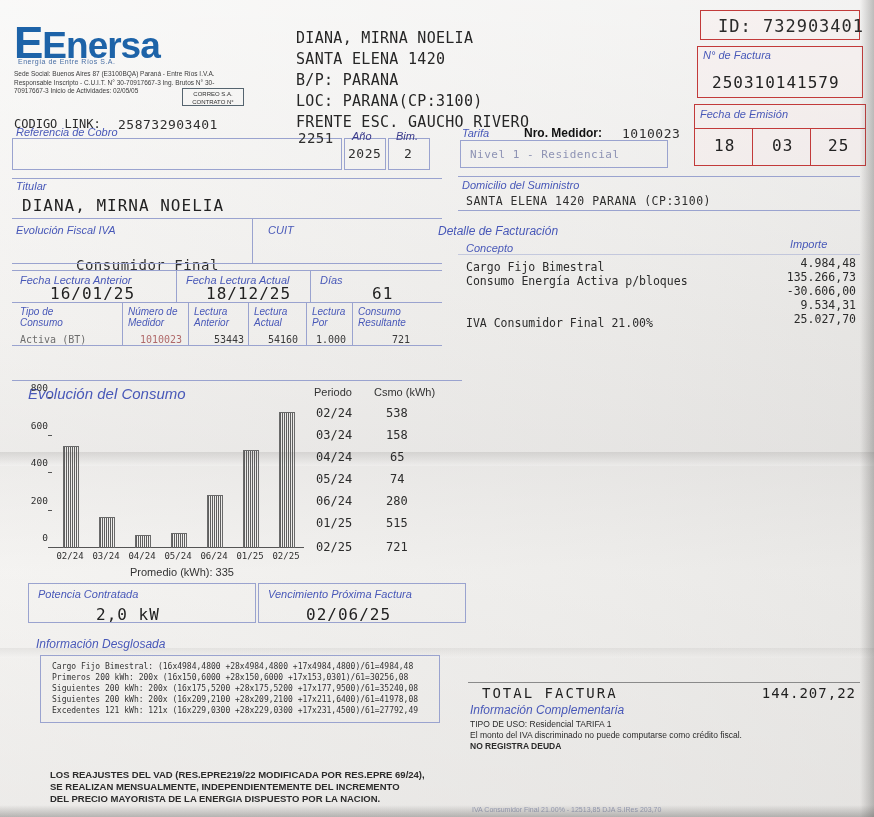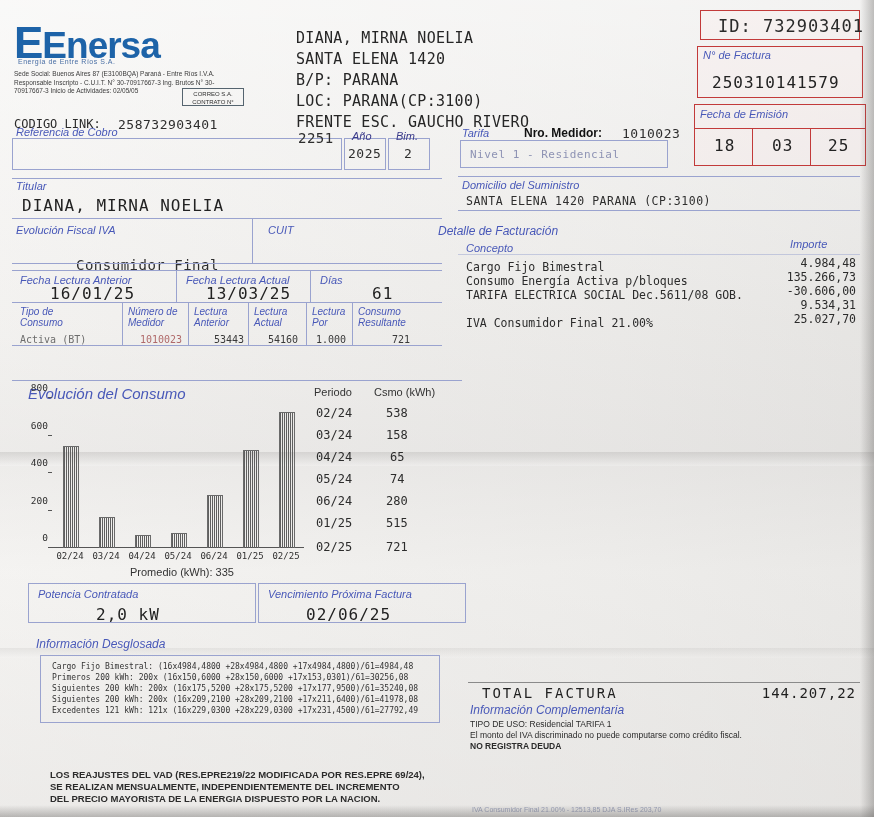--- a/index.html
+++ b/index.html
@@ -384,36 +384,35 @@
   <div class="lbl" style="left:466px; top:242px;">Concepto</div>
   <div class="lbl" style="left:790px; top:238px;">Importe</div>
   <div class="hr" style="left:458px; top:254px; width:402px; opacity:.5;"></div>
 
   <div class="detail-line" style="left:466px; top:260px;">Cargo Fijo Bimestral</div>
   <div class="detail-amt" style="left:700px; top:256px; width:156px;">4.984,48</div>
 
   <div class="detail-line" style="left:466px; top:274px;">Consumo Energía Activa p/bloques</div>
   <div class="detail-amt" style="left:700px; top:270px; width:156px;">135.266,73</div>
 
-  <div class="detail-line" style="left:466px; top:288px;">TARIFA ELECTRICA SOCIAL Dec.5611/08 GOB.</div>
   <div class="detail-amt" style="left:700px; top:284px; width:156px;">-30.606,00</div>
 
   <div class="detail-amt" style="left:700px; top:298px; width:156px;">9.534,31</div>
 
   <div class="detail-line" style="left:466px; top:316px;">IVA Consumidor Final 21.00%</div>
   <div class="detail-amt" style="left:700px; top:312px; width:156px;">25.027,70</div>
 
   <div class="hr" style="left:12px; top:270px; width:430px;"></div>
   <div class="lbl" style="left:20px; top:274px;">Fecha Lectura Anterior</div>
   <div class="vr" style="left:176px; top:270px; height:32px;"></div>
   <div class="lbl" style="left:186px; top:274px;">Fecha Lectura Actual</div>
   <div class="vr" style="left:310px; top:270px; height:32px;"></div>
   <div class="lbl" style="left:320px; top:274px;">Días</div>
   <div class="val-lg" style="left:50px; top:284px;">16/01/25</div>
-  <div class="val-lg" style="left:206px; top:284px;">13/03/25</div>
+  <div class="val-lg" style="left:206px; top:284px;">18/12/25</div>
   <div class="val-lg" style="left:372px; top:284px;">61</div>
   <div class="hr" style="left:12px; top:302px; width:430px;"></div>
 
   <div class="table-head" style="left:20px; top:306px;">Tipo de
 Consumo</div>
   <div class="table-head" style="left:128px; top:306px;">Número de
 Medidor</div>
   <div class="table-head" style="left:194px; top:306px;">Lectura
 Anterior</div>
   <div class="table-head" style="left:254px; top:306px;">Lectura

